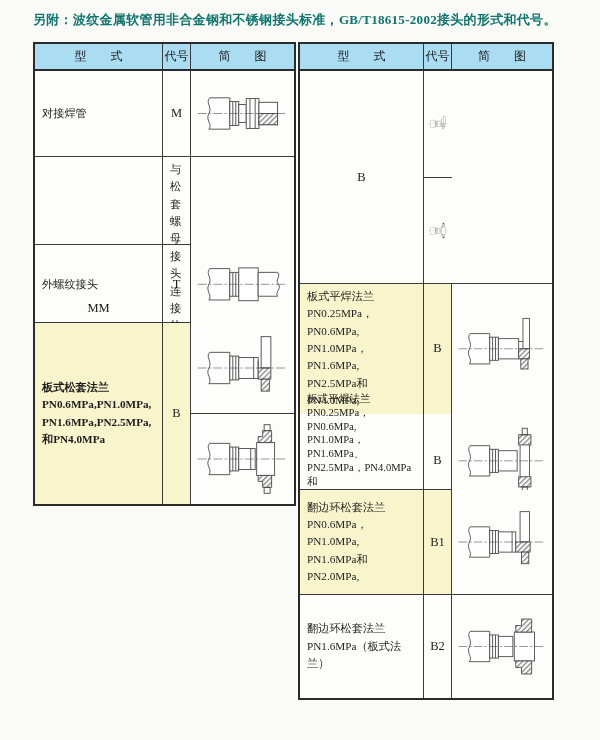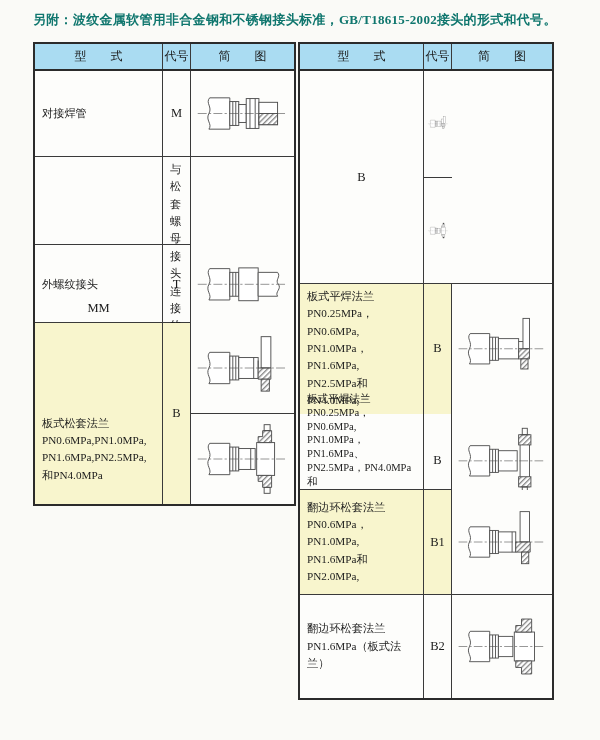--- a/index.html
+++ b/index.html
@@ -48,21 +48,21 @@
   .row{display:grid;box-sizing:border-box;}
   .row + .row{border-top:1px solid var(--border);}
   .cell{
     display:flex;align-items:center;box-sizing:border-box;min-width:0;
   }
   .c-type{padding:4px 4px 4px 7px;}
   .type-text{
     white-space:pre-line;font-size:11.2px;line-height:1.55;
   }
   .type-text.dense{font-size:10.6px;line-height:1.3;}
-  .c-type.low-align{align-items:flex-end;padding-bottom:20px;}
+  .c-type.low-align{align-items:center;padding-bottom:4px;font-weight:bold;}
   .c-code{justify-content:center;font-size:12.5px;}
   .hl{background:var(--highlight-bg);}
   .c-diag{flex-direction:column;padding:0;background:#fdfdfb;}
   .half{
     flex:1;width:100%;display:flex;align-items:center;justify-content:center;
     box-sizing:border-box;padding:2px 3px;min-height:0;
   }
   .half + .half{border-top:1px solid var(--border);}
   .fig{
     width:100%;height:100%;

